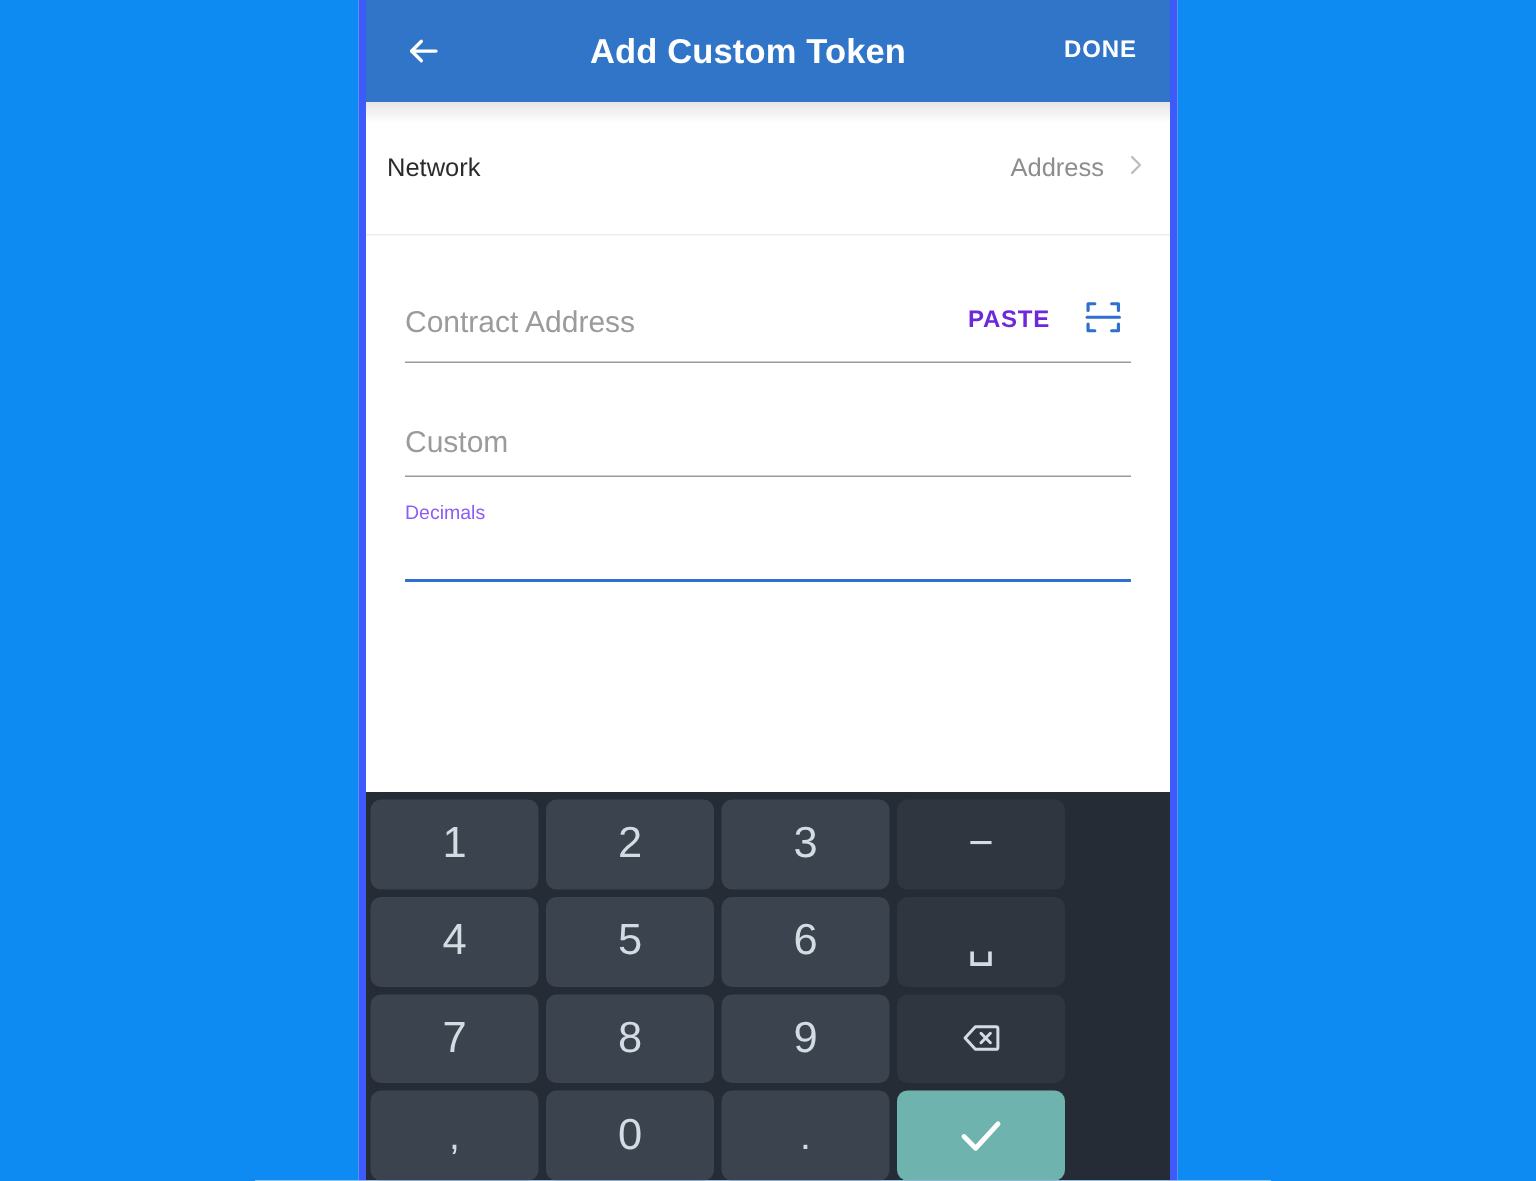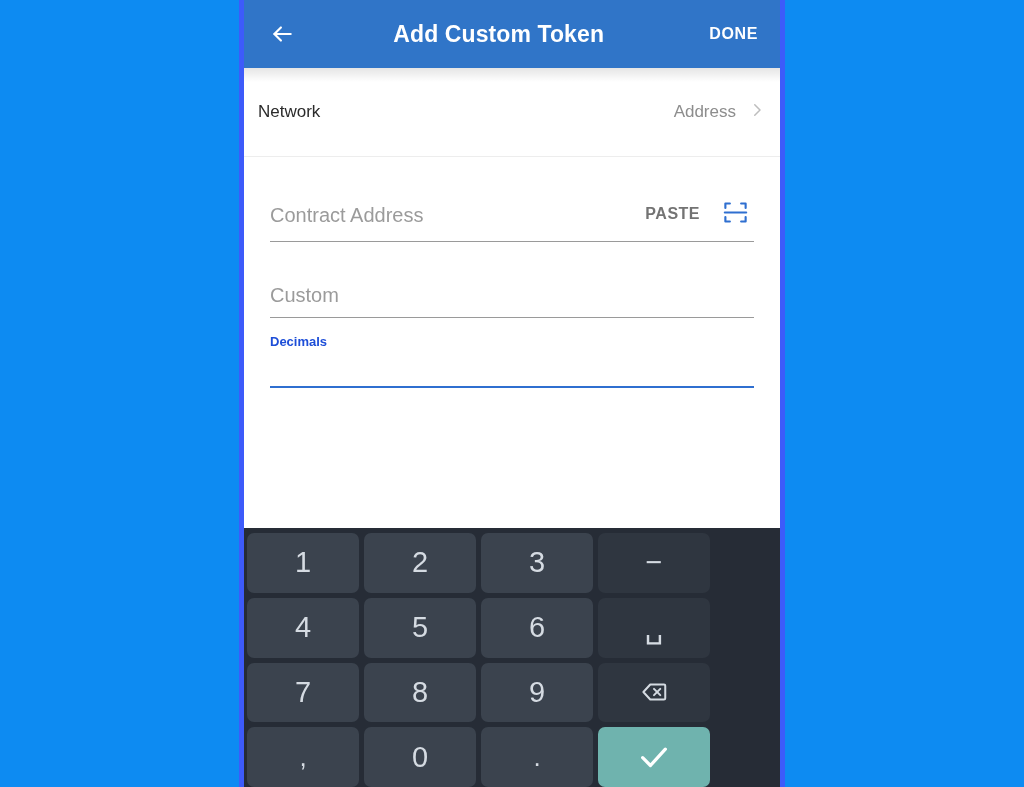--- a/index.html
+++ b/index.html
@@ -141,31 +141,31 @@
     font-size: 20px;
     color: #222;
     line-height: 26px;
     min-height: 26px;
   }
   .float-label {
     position: absolute;
     left: 0;
     top: 16px;
     font-size: 13px;
-    color: #1d4ed8;
-    font-weight: bold;
+    color: #8b5cf6;
+    font-weight: normal;
   }
   .field-actions {
     display: flex;
     align-items: center;
     flex: 0 0 auto;
     padding-bottom: 1px;
   }
   .paste-btn {
-    color: #737373;
+    color: #6d28d9;
     font-size: 16px;
     font-weight: bold;
     letter-spacing: .5px;
     cursor: pointer;
     padding: 4px 6px;
   }
   .scan-btn {
     width: 38px;
     height: 34px;
     display: flex;

